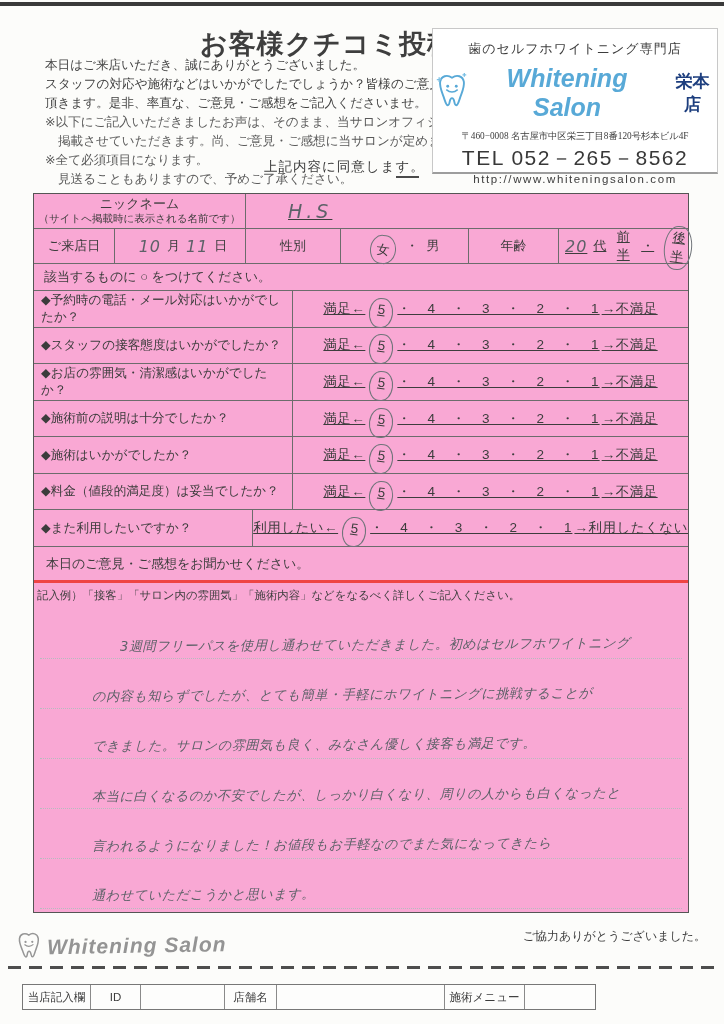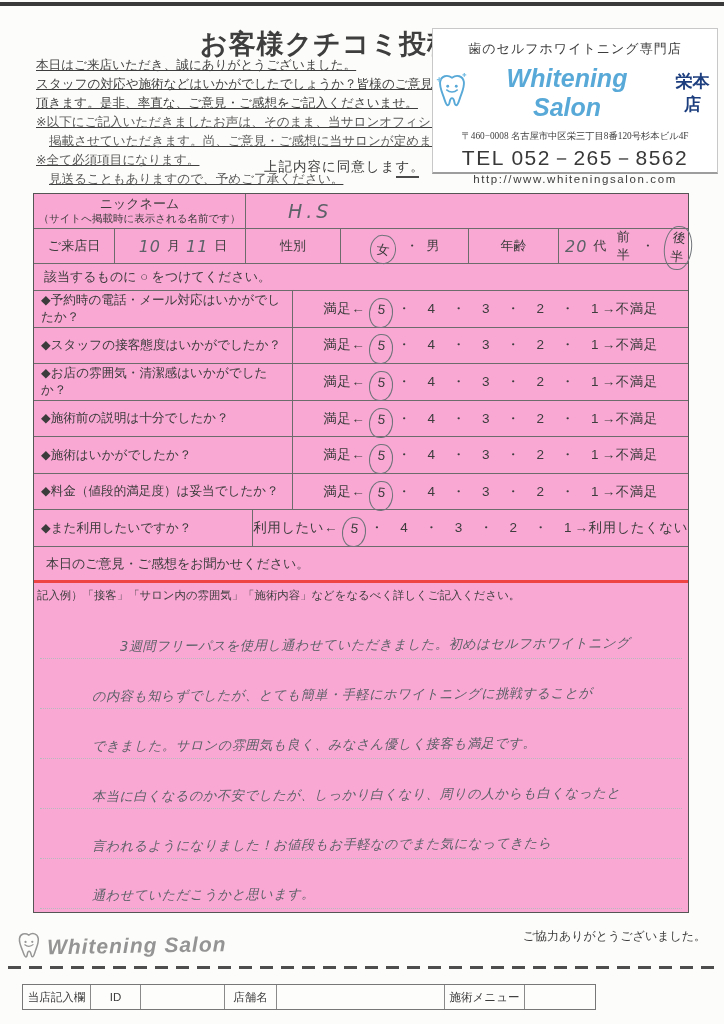--- a/index.html
+++ b/index.html
@@ -2,42 +2,42 @@
 <html><head>
 <meta charset="utf-8">
 <style>
   html,body{margin:0;padding:0;background:#e8e8e8;}
   .page{position:relative;width:724px;height:1024px;background:#fcfcfa;overflow:hidden;
         font-family:"Liberation Sans","DejaVu Sans",sans-serif;color:#3d3d3d;}
   .scanline{position:absolute;top:2px;left:0;width:724px;height:4px;background:#3a3a3a;}
 
   .title{position:absolute;left:200px;top:26px;font-size:27px;font-weight:bold;color:#3e3e3e;
          letter-spacing:1px;white-space:nowrap;z-index:1;}
-  .intro{position:absolute;left:36px;top:56px;width:440px;z-index:1;text-decoration:underline;}
+  .intro{position:absolute;left:45px;top:56px;width:440px;z-index:1;}
   .intro div{font-size:12.6px;line-height:19px;white-space:nowrap;color:#414141;}
   .intro div.note{color:#5a5a5a;}
   .intro div.indent{padding-left:13px;}
   .agree{position:absolute;left:264px;top:158px;font-size:13.5px;color:#3c3c3c;letter-spacing:1px;z-index:1;}
   .agree-line{position:absolute;left:396px;top:176px;width:23px;height:2px;background:#4a4a4a;z-index:1;}
 
   .card{position:absolute;left:432px;top:28px;width:286px;height:146px;background:#ffffff;z-index:2;
         border:1px solid #c8c8c8;border-bottom:2px solid #9d9d9d;box-sizing:border-box;text-align:center;}
   .card-tagline{margin-top:11px;font-size:13px;color:#3c3c3c;letter-spacing:1px;}
   .card-logorow{margin-top:6px;display:flex;align-items:center;justify-content:center;gap:2px;}
   .brand{font-size:25px;font-weight:bold;letter-spacing:0px;font-style:italic;}
   .branch{font-size:17px;font-weight:bold;margin-left:5px;}
   .card-address{margin-top:8px;font-size:9.3px;color:#3c3c3c;white-space:nowrap;font-family:Liberation Serif, serif;}
   .card-tel{margin-top:1px;font-size:21px;color:#383838;letter-spacing:1.5px;}
   .card-url{margin-top:1px;font-size:11.5px;color:#3c3c3c;letter-spacing:1.6px;}
 
   .table{position:absolute;left:33px;top:193px;width:656px;height:720px;
          border:1.5px solid #555;box-sizing:border-box;background:#f9a8d4;}
   .tr{display:flex;border-bottom:1px solid #6c6c6c;box-sizing:border-box;}
   .td{border-right:1px solid #6c6c6c;box-sizing:border-box;display:flex;align-items:center;justify-content:center;}
-  .td.last{border-right:none;}
+  .td.last{border-right:none;text-decoration:underline;}
   .h35{height:35px;}
   .lbl{font-size:13px;color:#3c3c3c;text-align:center;}
   .sublbl{font-size:10.5px;color:#3c3c3c;}
   .w212{width:212px;flex-direction:column;line-height:14px;}
   .w81{width:81px;} .w131{width:131px;} .w95{width:95px;} .w128{width:128px;} .w90{width:90px;}
   .grow{flex:1;}
   .instr{height:26px;display:flex;align-items:center;padding-left:10px;font-size:13px;border-bottom:1px solid #6c6c6c;}
 
   .hw{font-family:"DejaVu Sans","Liberation Sans",sans-serif;font-style:italic;color:#5d6168;letter-spacing:1px;}
   .hw-name{font-size:19px;letter-spacing:4px;}

